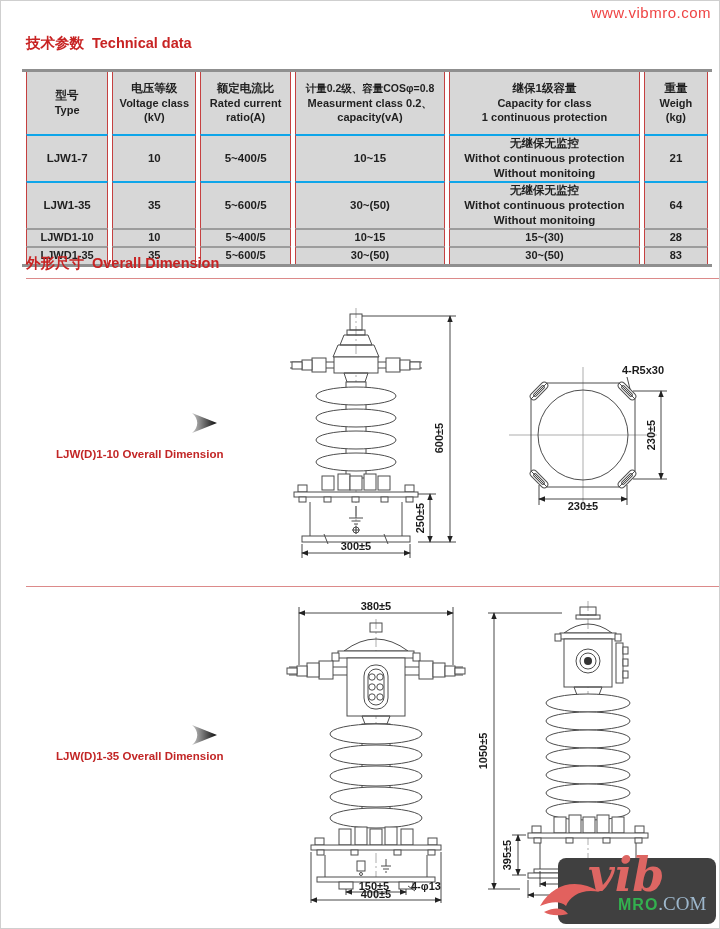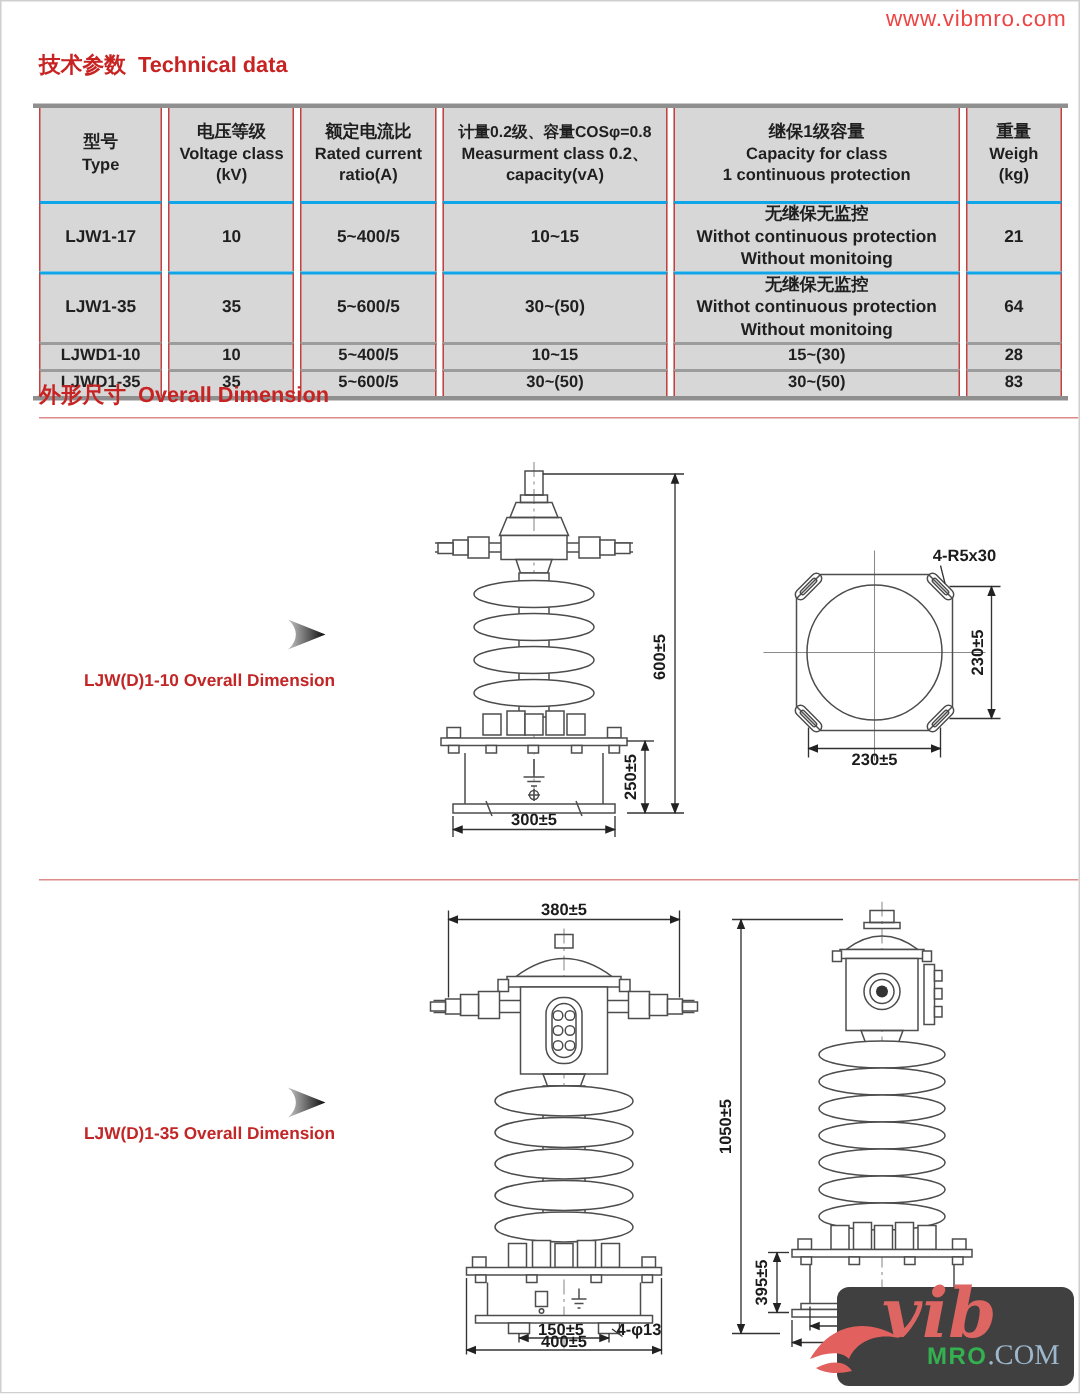--- a/index.html
+++ b/index.html
@@ -114,21 +114,21 @@
               <span class="l2">Capacity for class</span>
               <span class="l3">1 continuous protection</span>
             </td>
         <td>
               <span class="l1">重量</span>
               <span class="l2">Weigh</span>
               <span class="l3">(kg)</span>
             </td>
       </tr>
       <tr class="rA">
-        <td>LJW1-17</td>
+        <td>LJW1-7</td>
         <td>10</td>
         <td>5~400/5</td>
         <td>10~15</td>
         <td class="prot">无继保无监控
 Withot continuous protection
 Without monitoing</td>
         <td>21</td>
       </tr>
       <tr class="rA">
         <td>LJW1-35</td>

